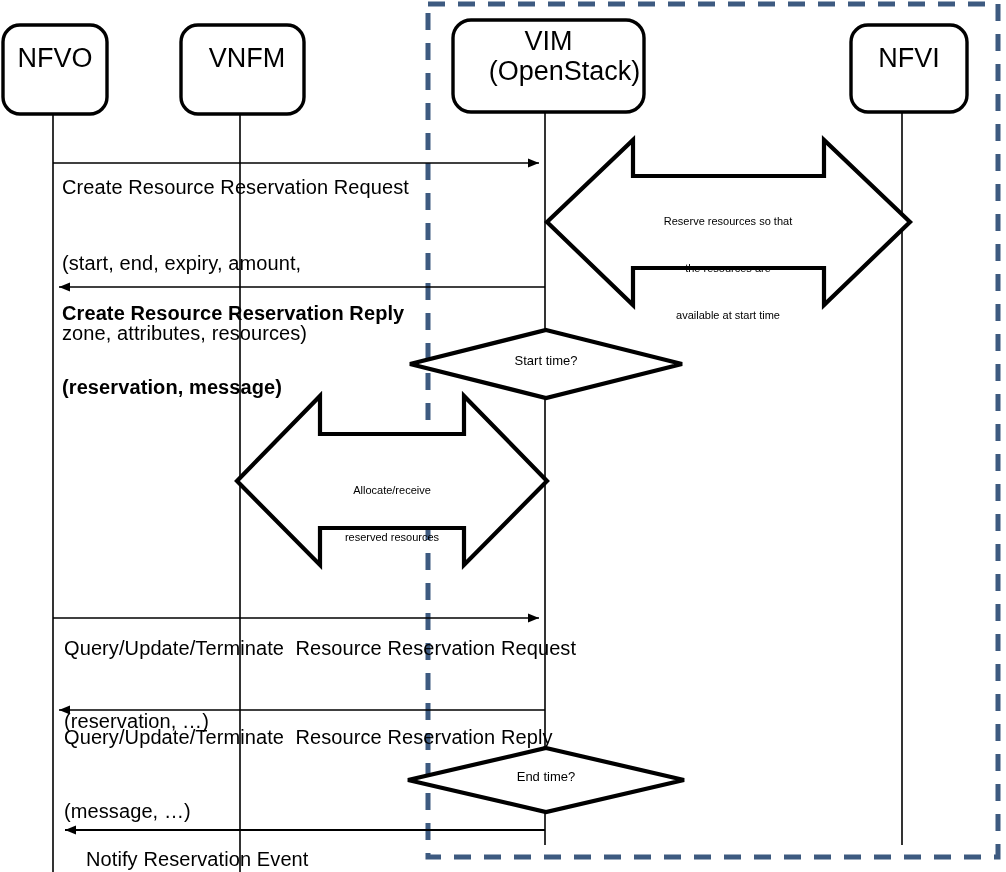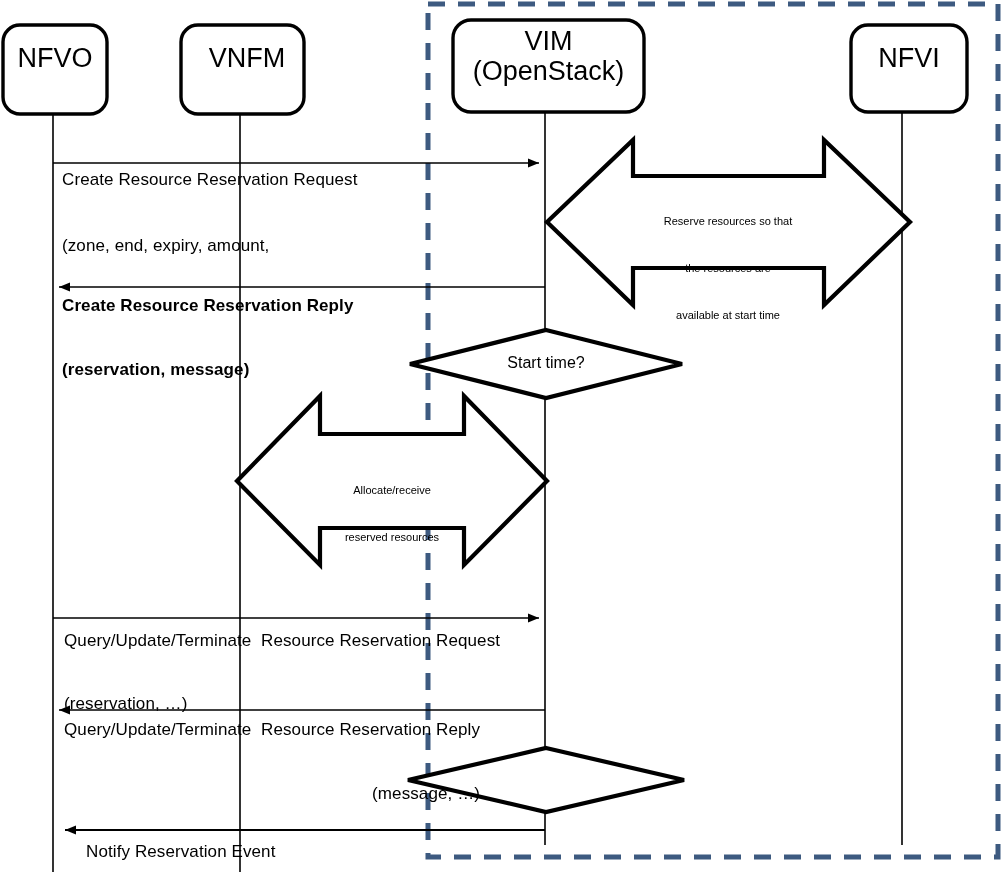--- a/index.html
+++ b/index.html
@@ -35,30 +35,30 @@
   .actor-label {
     font-size: 27px;
     text-align: center;
     width: 100%;
     left: 0;
   }
   .actor-box-wrap {
     position: absolute;
   }
   .msg-label {
-    font-size: 17px;
+    font-size: 20px;
     letter-spacing: 0.1px;
   }
   .shape-label {
     font-size: 11px;
     text-align: center;
     line-height: 1.42;
   }
   .diamond-label {
-    font-size: 16px;
+    font-size: 13px;
     text-align: center;
   }
 </style>
 </head>
 <body>
 
 <div id="canvas">
 
   <svg id="svg-layer" viewBox="0 0 1006 872" xmlns="http://www.w3.org/2000/svg">
     <defs>
@@ -99,59 +99,61 @@
   <div class="actor-box-wrap" style="left:3px; top:44px; width:104px;">
     <div class="lbl actor-label" style="position:static;">NFVO</div>
   </div>
 
   <div class="actor-box-wrap" style="left:181px; top:44px; width:132px;">
     <div class="lbl actor-label" style="position:static;">VNFM</div>
   </div>
 
   <div class="actor-box-wrap" style="left:453px; top:27px; width:191px;">
     <div class="lbl actor-label" style="position:static;">VIM</div>
-    <div class="lbl actor-label" style="position:static; margin-top:1px;">(OpenStack)</div>
+    <div class="lbl actor-label" style="position:static; margin-top:1px;padding-left:16px;">(OpenStack)</div>
   </div>
 
   <div class="actor-box-wrap" style="left:851px; top:44px; width:116px;">
     <div class="lbl actor-label" style="position:static;">NFVI</div>
   </div>
 
   <div class="lbl msg-label" style="left:62px; top:134px;">
     <div>Create Resource Reservation Request</div>
-    <div style="margin-top:11px;">(zone, end, expiry, amount,</div>
+    <div style="margin-top:11px;">(start, end, expiry, amount,</div>
+    <div style="margin-top:5px;">zone, attributes, resources)</div>
   </div>
 
   <div class="lbl msg-label" style="left:62px; top:260px;font-weight:bold;">
     <div>Create Resource Reservation Reply</div>
     <div style="margin-top:9px;">(reservation, message)</div>
   </div>
 
   <div class="lbl msg-label" style="left:64px; top:595px;">
     <div>Query/Update/Terminate  Resource Reservation Request</div>
     <div style="margin-top:8px;">(reservation, …)</div>
   </div>
 
   <div class="lbl msg-label" style="left:64px; top:684px;">
     <div>Query/Update/Terminate  Resource Reservation Reply</div>
-    <div style="margin-top:9px;text-align:right;">(message, …)</div>
+    <div style="margin-top:9px;">(message, …)</div>
   </div>
 
   <div class="lbl msg-label" style="left:86px; top:806px;">
     <div>Notify Reservation Event</div>
     
   </div>
 
   <div class="lbl shape-label" style="left:578px; top:183px; width:300px;">
     <div>Reserve resources so that</div>
     <div>the resources are</div>
     <div>available at start time</div>
   </div>
 
   <div class="lbl shape-label" style="left:272px; top:452px; width:240px;">
     <div>Allocate/receive</div>
     <div>reserved resources</div>
   </div>
 
   <div class="lbl diamond-label" style="left:446px; top:354px; width:200px;">Start time?</div>
 
+  <div class="lbl diamond-label" style="left:446px; top:770px; width:200px;">End time?</div>
 
 </div>
 
 </body></html>

